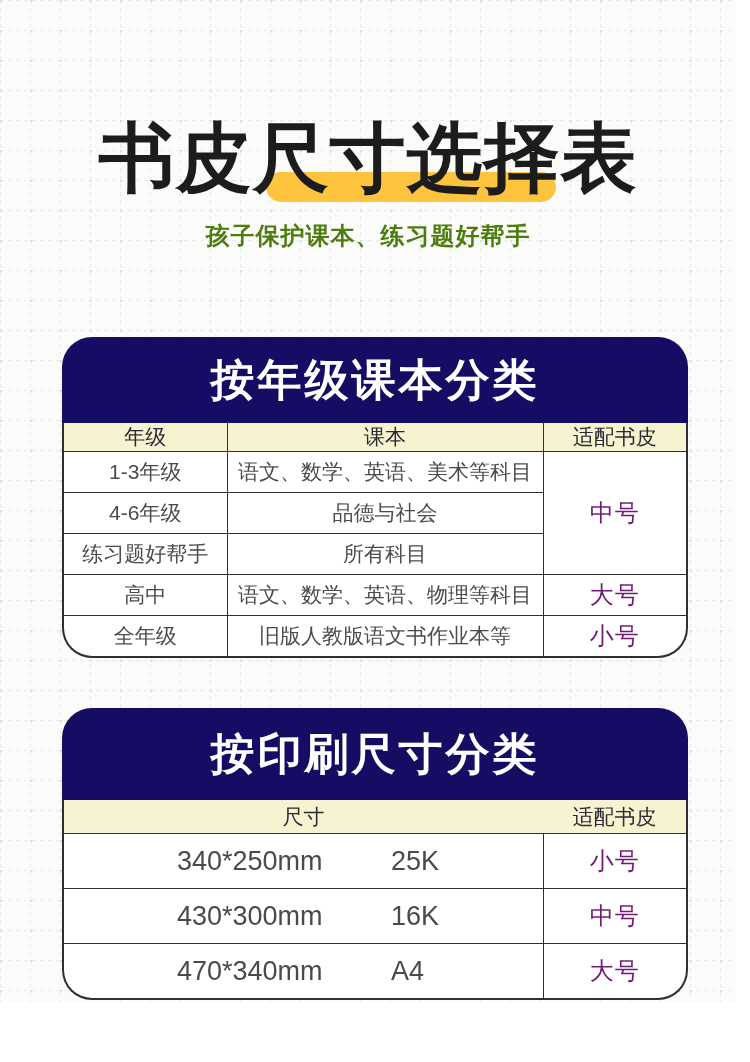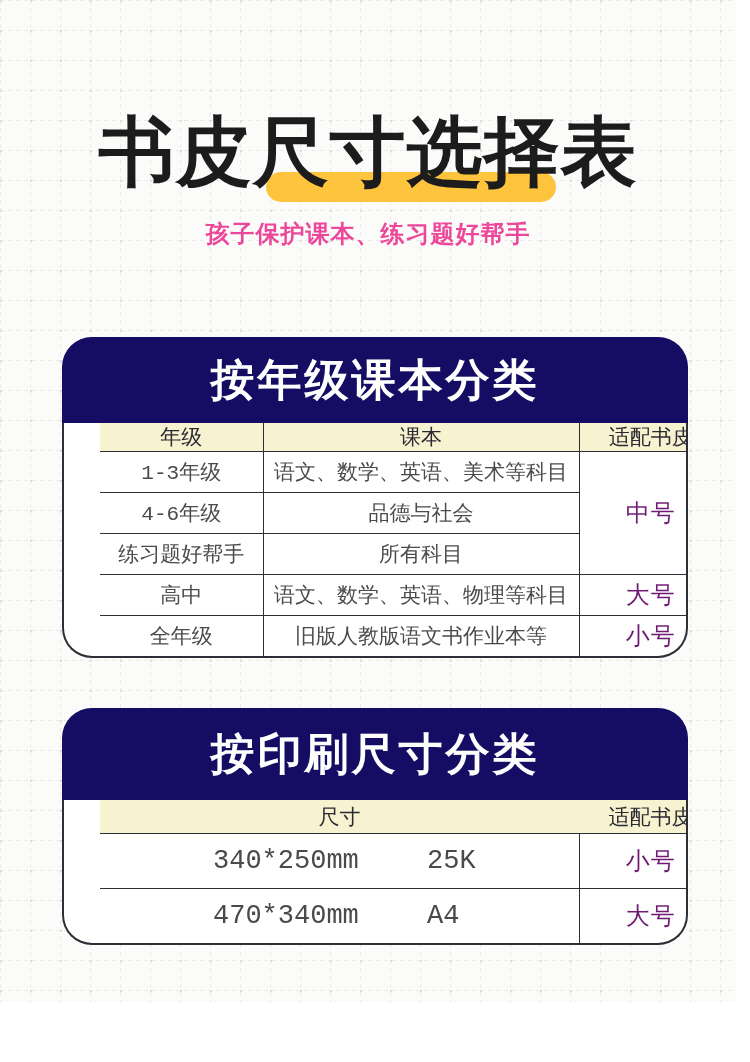--- a/index.html
+++ b/index.html
@@ -1,19 +1,19 @@
 <!DOCTYPE html>
 <html><head>
 <meta charset="utf-8">
 <style>
   html,body { margin:0; padding:0; background:#fff; }
   .page {
     position:relative; width:736px; height:1062px; overflow:hidden;
     background:#ffffff;
-    font-family:Liberation Mono, monospace;
+    font-family:Liberation Sans, sans-serif;
   }
   
   .grid-bg {
     position:absolute; left:0; top:0; width:750px; height:1002px;
     background-color:#FBFBFA;
     background-image:
       conic-gradient(at 2px 2px, transparent 75%, #DEDEDC 75%),
       conic-gradient(at 1px 4px, transparent 75%, #EAEAE8 75%),
       conic-gradient(at 4px 1px, transparent 75%, #EAEAE8 75%);
     background-size: 30px 30px, 30px 8px, 8px 30px;
@@ -24,37 +24,37 @@
     border-radius:15px; background:#FFC43E;
   }
   .title {
     position:absolute; left:0; top:106px; width:100%; margin:0;
     text-align:center; font-size:76px; line-height:104px; font-weight:900;
     color:#1C1C1C; letter-spacing:1px;
   }
   .subtitle {
     position:absolute; left:0; top:221px; width:100%; margin:0;
     text-align:center; font-size:24px; line-height:30px; font-weight:900;
-    color:#ec4899; letter-spacing:1px;
+    color:#4d7c0f; letter-spacing:1px;
   }
   .card { position:absolute; left:62px; width:626px; }
   .card-grade { top:337px; }
   .card-size  { top:708px; }
   .card-head {
     display:flex; align-items:center; justify-content:center;
     background:#150C63; color:#FFFFFF;
     border-radius:30px 30px 0 0;
     font-size:44px; font-weight:700; letter-spacing:3px;
   }
   .card-grade .card-head { height:86px;text-align:center; }
   .card-size  .card-head { height:92px; }
   .card-body {
     background:#FFFFFF;
     border:2px solid #2E2E36; border-top:0;
-    border-radius:0 0 30px 30px; overflow:hidden;padding-left:36px;
+    border-radius:0 0 30px 30px; overflow:hidden;
   }
   table { border-collapse:collapse; width:100%; table-layout:fixed; }
   th, td { padding:0; text-align:center; vertical-align:middle; }
   th {
     background:#F7F2CF; font-weight:400; font-size:21px; color:#2A2A33;
     border-bottom:1px solid #2E2E36;
   }
   .card-grade th { height:28px; }
   .card-size  th { height:33px; }
   td { font-size:21px; font-weight:400; color:#4B4B4B; border-bottom:1px solid #2E2E36; }
@@ -147,20 +147,29 @@
               <div class="size-line">
                 <span class="size-dim">340*250mm</span>
                 <span class="size-fmt">25K</span>
               </div>
             </td>
             <td class="cover-cell">小号</td>
           </tr>
           <tr>
             <td class="div-r">
               <div class="size-line">
+                <span class="size-dim">430*300mm</span>
+                <span class="size-fmt">16K</span>
+              </div>
+            </td>
+            <td class="cover-cell">中号</td>
+          </tr>
+          <tr>
+            <td class="div-r">
+              <div class="size-line">
                 <span class="size-dim">470*340mm</span>
                 <span class="size-fmt">A4</span>
               </div>
             </td>
             <td class="cover-cell">大号</td>
           </tr>
         </tbody>
       </table>
     </div>
   </section>

